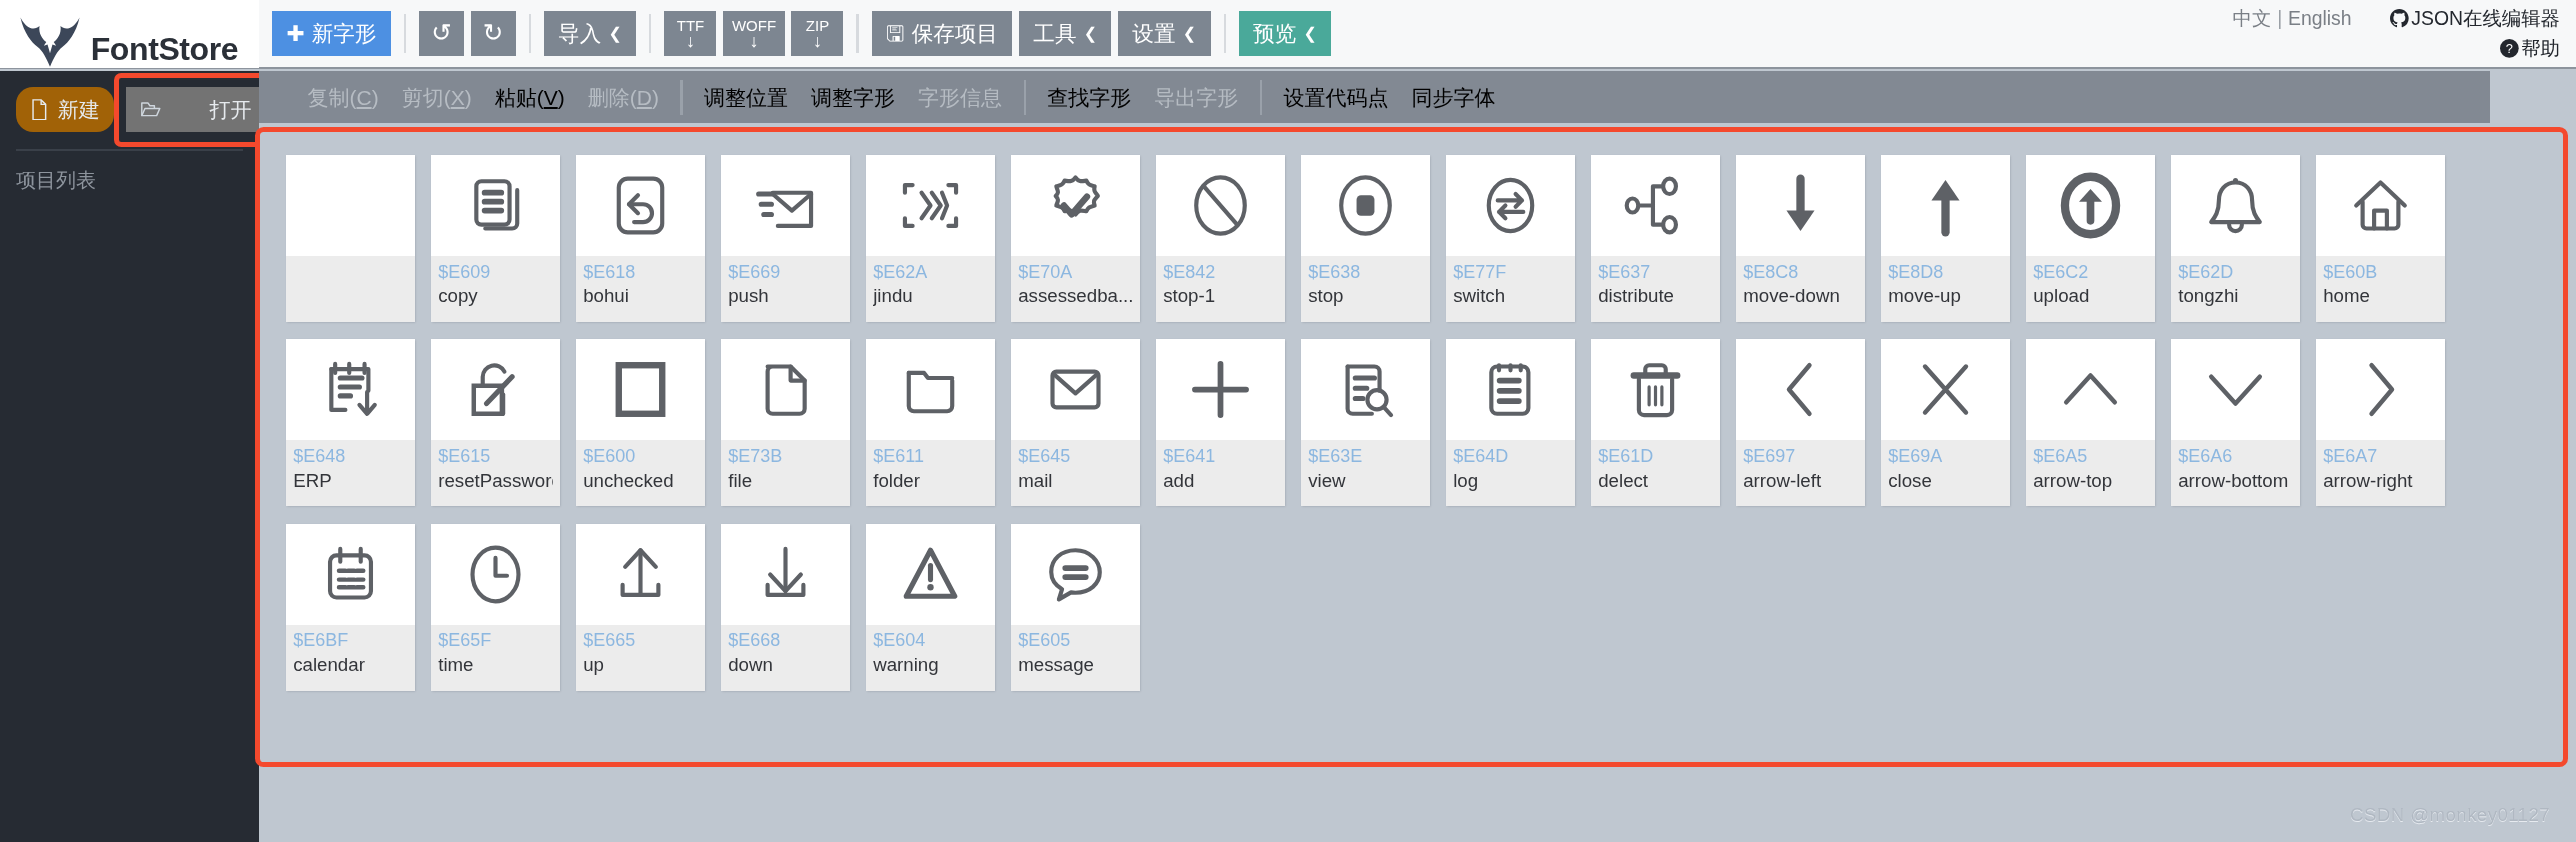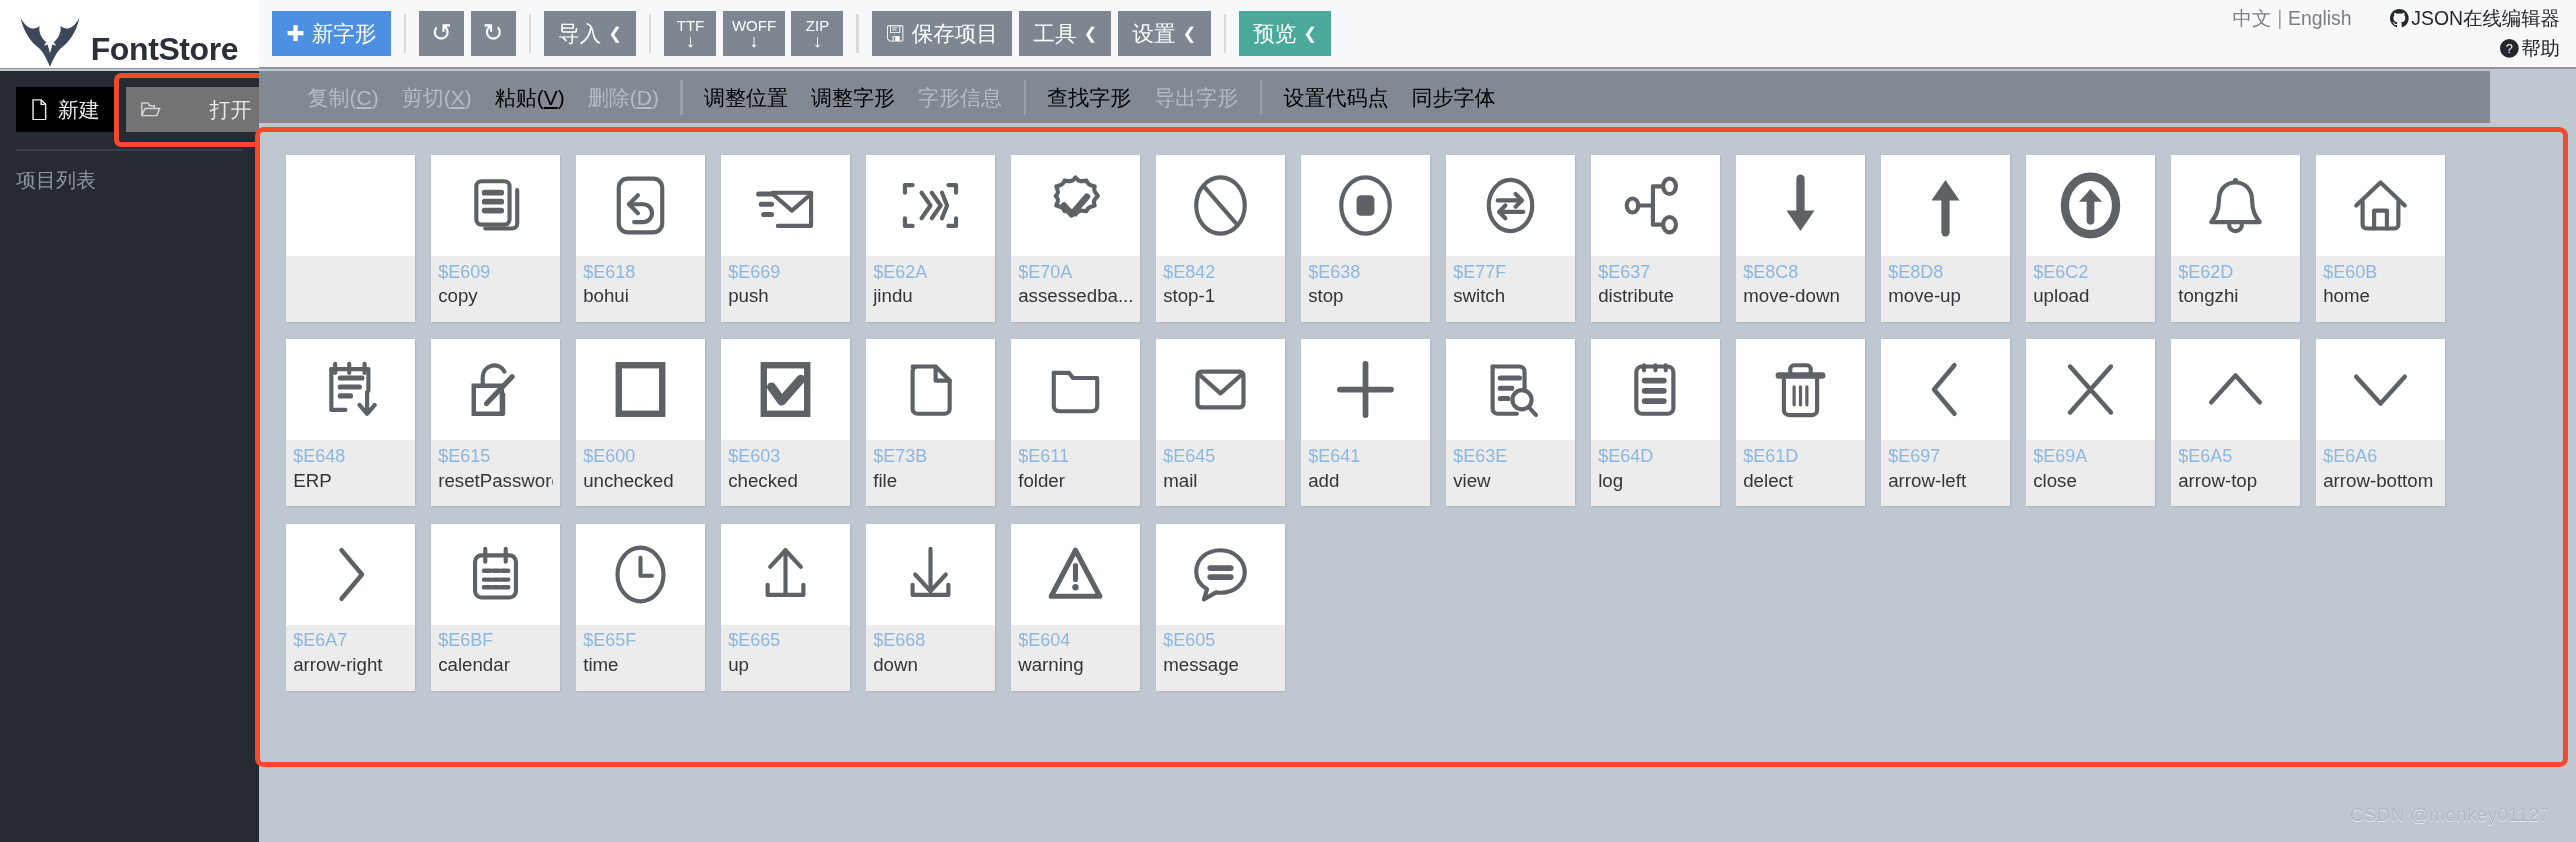--- a/index.html
+++ b/index.html
@@ -63,21 +63,21 @@
   
   .sidebar{
     position:absolute; left:0; top:71px; width:259px; height:772px;
     background:#262b33;
   }
   .side-actions{ display:flex; padding:16px 16px 0 16px; gap:11.5px; }
   .sbtn{
     height:45px; padding:0 14.4px; display:flex; align-items:center; gap:8.6px;
     color:#e6eaee; font-size:21px; border:0; cursor:pointer; white-space:nowrap;
   }
-  .sbtn.grey{ background:#000000; }
+  .sbtn.grey{ background:#a16207;border-radius:17px; }
   .sbtn.dark{ background:#737373;gap:48px; }
   .side-div{ height:2.2px; background:#3a4049; margin:17.3px 16px 0 16px; }
   .side-label{ color:#8d949d; font-size:20px; padding:16px 0 0 16px; }
 
   
   .menubar{
     position:absolute; left:259px; top:71px; width:2231px; height:52px;
     background:#828993;
     display:flex; align-items:center; padding-left:37px;
   }
@@ -512,32 +512,20 @@
           </svg>
         </div>
         <div class="meta">
           <div class="code">$E600</div>
           <div class="gname">unchecked</div>
         </div>
       </div>
       <div class="cell">
         <div class="art">
           <svg width="69" height="69" viewBox="-4 -4 108 108">
-            <rect x="16" y="12" width="68" height="76" fill="none" stroke="#5e6166" stroke-width="10"></rect>
-            <path d="M28 46l16 22 30-34" stroke="#5e6166" stroke-width="14" fill="none" stroke-linecap="round" stroke-linejoin="round"></path>
-          </svg>
-        </div>
-        <div class="meta">
-          <div class="code">$E603</div>
-          <div class="gname">checked</div>
-        </div>
-      </div>
-      <div class="cell">
-        <div class="art">
-          <svg width="69" height="69" viewBox="-4 -4 108 108">
             <path d="M22 14h36l22 22v44a8 8 0 0 1-8 8H30a8 8 0 0 1-8-8V22a8 8 0 0 1 8-8z" stroke="#5e6166" fill="none" stroke-width="6.5" stroke-linecap="round" stroke-linejoin="round"></path>
          <path d="M58 14v22h22" stroke="#5e6166" fill="none" stroke-width="6.5" stroke-linecap="round" stroke-linejoin="round"></path>
           </svg>
         </div>
         <div class="meta">
           <div class="code">$E73B</div>
           <div class="gname">file</div>
         </div>
       </div>
       <div class="cell">

